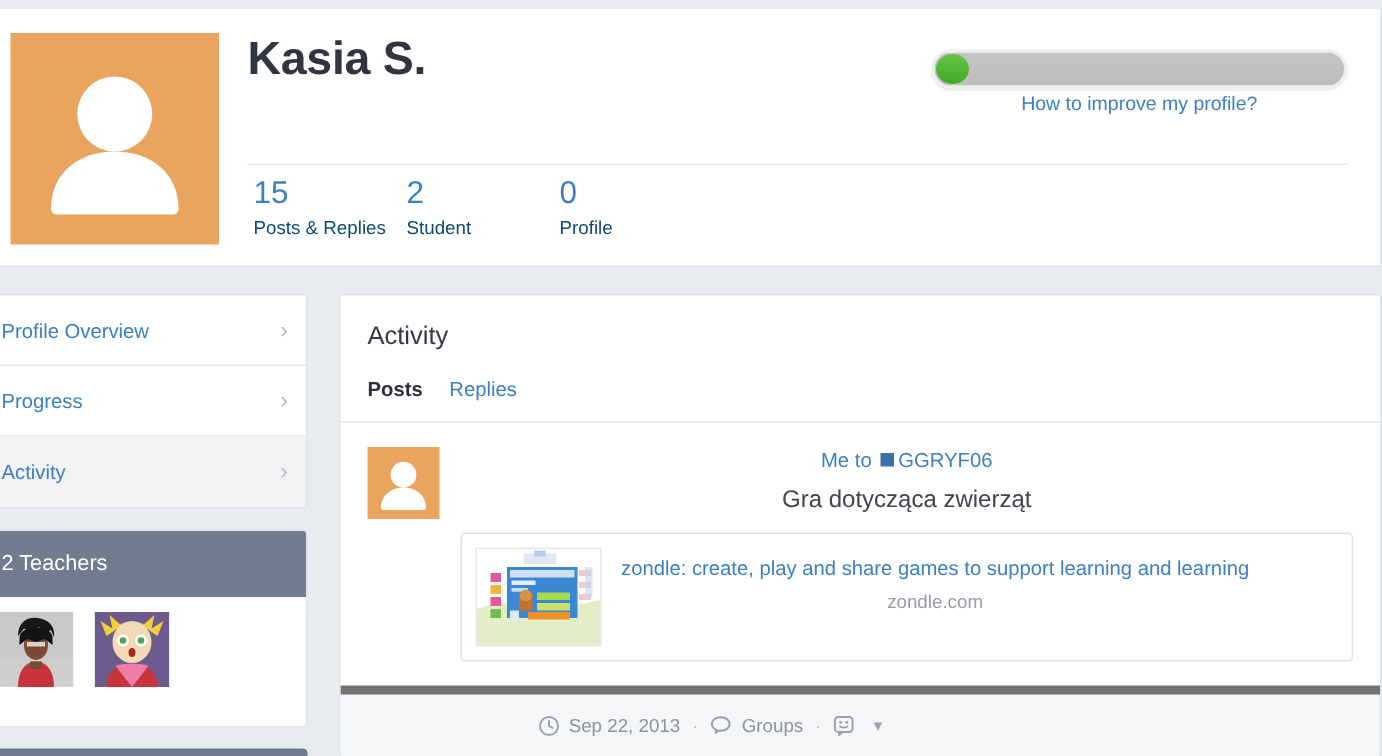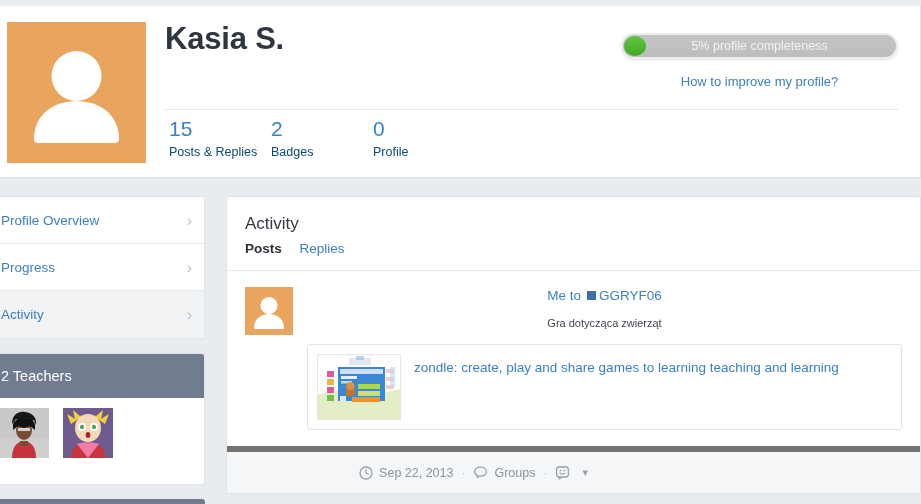--- a/index.html
+++ b/index.html
@@ -143,21 +143,21 @@
     position: absolute;
     left: 0; right: 0;
     top: 3px;
     text-align: center;
     font-size: 12.5px;
     color: #f2f3f4;
     line-height: 16px;
   }
   .improve-link {
     display: block;
-    margin-top: 15px;
+    margin-top: 2px;
     text-align: center;
     font-size: 13px;
     color: #3b7fc4;
     text-decoration: none;
     cursor: pointer;
   }
 
   
   .sidebar {
     position: absolute;
@@ -254,21 +254,21 @@
   .activity-head {
     padding: 16px 0 12px 18px;
     border-bottom: 1px solid #e6e9ec;
   }
   .activity-title {
     font-size: 17px;
     color: #353b43;
     line-height: 22px;
   }
   .activity-tabs {
-    margin-top: 5px;
+    margin-top: 16px;
     font-size: 13.5px;
     line-height: 18px;
   }
   .tab {
     display: inline-block;
     margin-right: 14px;
     cursor: pointer;
   }
   .tab.active {
     color: #2b3038;
@@ -306,21 +306,21 @@
   .group-swatch {
     display: inline-block;
     width: 9px;
     height: 9px;
     background: #3a6fa8;
     margin: 0 3px 0 2px;
     vertical-align: baseline;
   }
   .post-meta a { color: #3b7fc4; text-decoration: none; cursor: pointer; }
   .post-text {
-    font-size: 11px;
+    font-size: 16px;
     color: #3f454d;
     line-height: 18px;
     margin-top: 9px;
   }
 
   .link-card {
     margin-top: 12px;
     margin-bottom: 16px;
     border: 1px solid #e0e4e8;
     border-radius: 3px;
@@ -412,32 +412,31 @@
 
     <div class="stats-rule"></div>
 
     <div class="stats">
       <div class="stat">
         <span class="stat-num">15</span>
         <span class="stat-label">Posts &amp; Replies</span>
       </div>
       <div class="stat">
         <span class="stat-num">2</span>
-        <span class="stat-label">Badges</span>
+        <span class="stat-label">Student</span>
       </div>
       <div class="stat">
         <span class="stat-num">0</span>
         <span class="stat-label">Profile</span>
       </div>
     </div>
 
     <div class="completeness-wrap">
       <div class="progress-track">
         <div class="progress-fill"></div>
-        <div class="progress-text">5% profile completeness</div>
       </div>
       <a class="improve-link">How to improve my profile?</a>
     </div>
   </div>
 
   <div class="sidebar">
 
     <div class="nav-card">
       <div class="nav-item">
         <span>Profile Overview</span>
@@ -542,21 +541,22 @@
                 <rect x="40" y="36" width="22" height="5" fill="#cfe06a"></rect>
                 <rect x="34" y="42" width="28" height="5" fill="#f0922c"></rect>
                 <rect x="22" y="41" width="6" height="6" fill="#dce8f5"></rect>
                 <rect x="68" y="14" width="8" height="4" fill="#f3c9cf"></rect>
                 <rect x="68" y="22" width="8" height="4" fill="#f3c9cf"></rect>
                 <rect x="68" y="30" width="8" height="4" fill="#f3c9cf"></rect>
                 <rect x="72" y="12" width="5" height="20" fill="#bcd6ef" opacity="0.6"></rect>
               </svg>
             </div>
             <div class="link-info">
-              <div class="link-title">zondle: create, play and share games to learning teaching and learning</div>
+              <div class="link-title">zondle: create, play and share games to support learning and learning</div>
+              <div class="link-domain">zondle.com</div>
             </div>
           </div>
         </div>
       </div>
     </div>
 
     <div class="post-footer">
       <div class="foot-item static">
         <span class="foot-ico">
           <svg width="14" height="14" viewBox="0 0 14 14">

